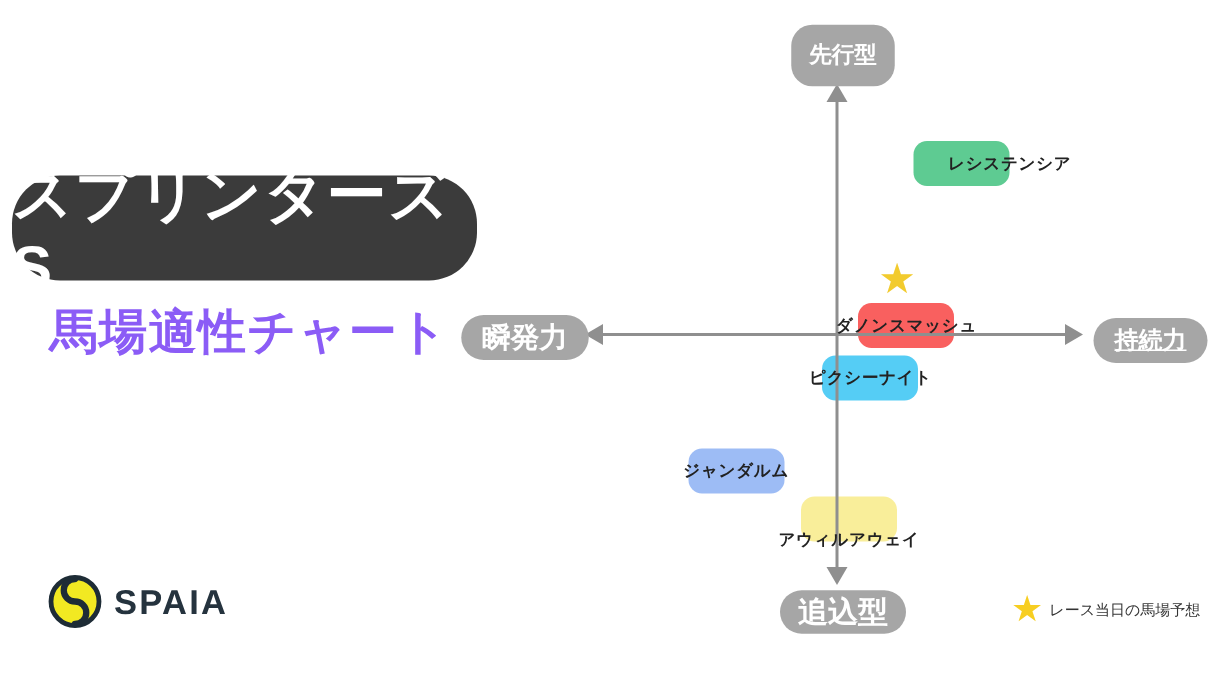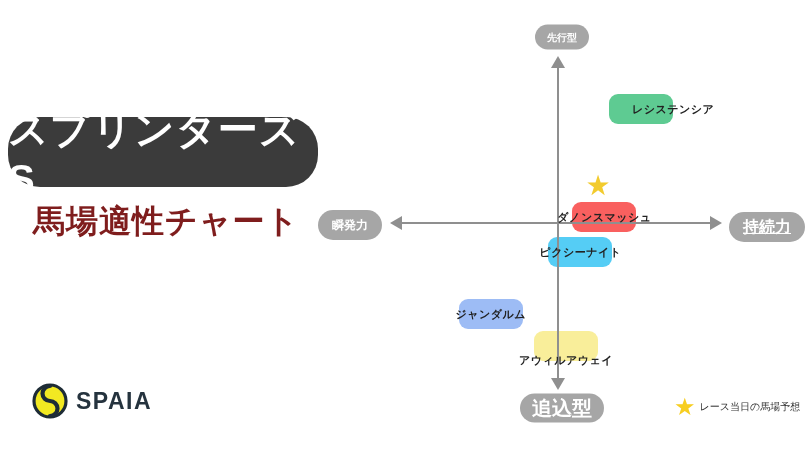--- a/index.html
+++ b/index.html
@@ -9,39 +9,39 @@
   }
   
   .race-badge{
     position:absolute;left:8px;top:117px;width:310px;height:70px;
     background:#3b3b3b;border-radius:32px;color:#ffffff;
     font-size:40px;font-weight:bold;display:flex;align-items:center;justify-content:center;
     letter-spacing:1px;
   }
   .subtitle{
     position:absolute;left:33px;top:200px;width:280px;
-    font-size:32px;font-weight:bold;color:#7f1d1d;letter-spacing:1px;white-space:nowrap;
+    font-size:32px;font-weight:bold;color:#8b5cf6;letter-spacing:1px;white-space:nowrap;
   }
   
   .axis-line{position:absolute;background:#8f8f8f;z-index:2;}
   .axis-v{left:557px;top:66px;width:2px;height:314px;}
   .axis-h{left:400px;top:222px;width:312px;height:2px;}
   .arrow{position:absolute;width:0;height:0;z-index:2;}
   .arrow-up{left:551px;top:56px;border-left:7px solid transparent;border-right:7px solid transparent;border-bottom:12px solid #8f8f8f;}
   .arrow-down{left:551px;top:378px;border-left:7px solid transparent;border-right:7px solid transparent;border-top:12px solid #8f8f8f;}
   .arrow-left{left:390px;top:216px;border-top:7px solid transparent;border-bottom:7px solid transparent;border-right:12px solid #8f8f8f;}
   .arrow-right{left:710px;top:216px;border-top:7px solid transparent;border-bottom:7px solid transparent;border-left:12px solid #8f8f8f;}
   .axis-pill{
     position:absolute;transform:translate(-50%,-50%);
     background:#a6a6a6;color:#ffffff;font-weight:bold;white-space:nowrap;
     display:flex;align-items:center;justify-content:center;z-index:5;
   }
-  .axis-pill.top{left:562px;top:37px;height:25px;padding:0 12px;font-size:10px;border-radius:14px;}
+  .axis-pill.top{left:562px;top:37px;height:41px;padding:0 12px;font-size:15px;border-radius:14px;}
   .axis-pill.bottom{left:562px;top:408px;height:29px;padding:0 12px;font-size:20px;border-radius:15px;}
-  .axis-pill.left{left:350px;top:225px;height:30px;padding:0 14px;font-size:12px;border-radius:15px;}
+  .axis-pill.left{left:350px;top:225px;height:30px;padding:0 14px;font-size:19px;border-radius:15px;}
   .axis-pill.right{left:767px;top:227px;height:30px;padding:0 14px;font-size:16px;border-radius:15px;text-decoration:underline;}
   
   .horse-pill{
     position:absolute;width:64px;height:30px;border-radius:9px;
     transform:translate(-50%,-50%);z-index:1;
   }
   .horse-label{
     position:absolute;transform:translate(-50%,-50%);z-index:3;
     font-size:11px;font-weight:bold;color:#222222;white-space:nowrap;letter-spacing:0.5px;
   }

